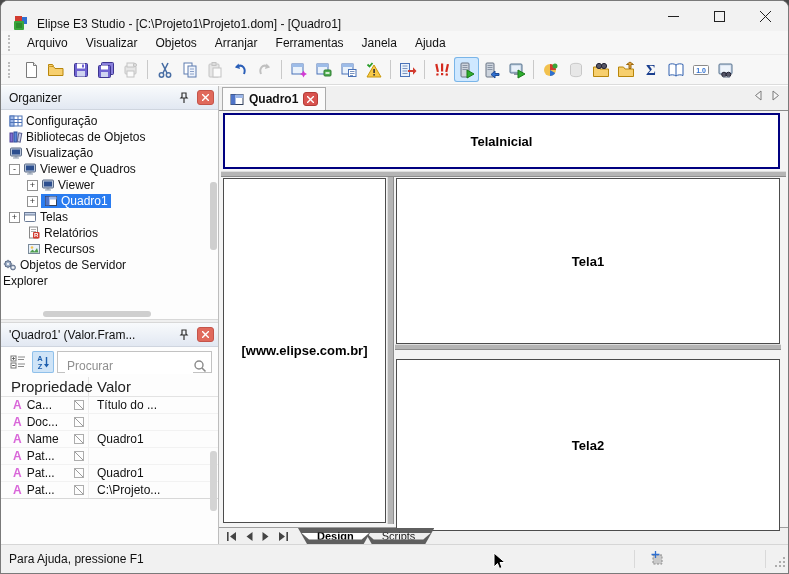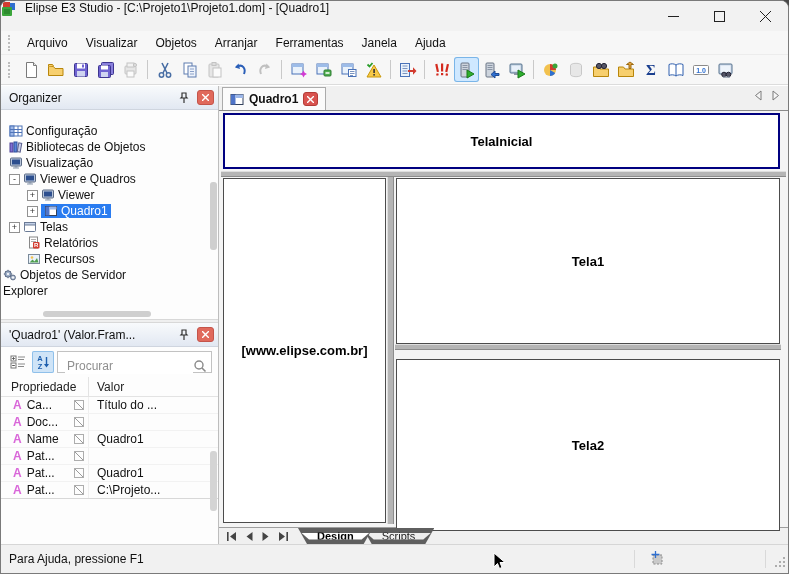--- a/index.html
+++ b/index.html
@@ -1,20 +1,20 @@
 <!DOCTYPE html>
 <html><head>
 <meta charset="utf-8">
 <style>
   html,body{margin:0;padding:0;background:#4a4a4a;font-family:"Liberation Sans",sans-serif;}
   *{box-sizing:border-box;}
   .win{position:relative;width:789px;height:574px;background:#fff;border-radius:8px 8px 0 0;
        overflow:hidden;border:1px solid #7a7a7a;font-family:"Liberation Sans",sans-serif;}
   
-  .titlebar{height:30px;background:#f2f2f2;display:flex;align-items:flex-start;}
+  .titlebar{height:30px;background:#f2f2f2;display:flex;align-items:flex-end;padding-left:12px;}
   .title-text{font-size:12px;color:#111;margin-left:8px;flex:1;white-space:nowrap;}
   .wbtn{width:46px;height:30px;display:flex;align-items:center;justify-content:center;}
   .wbtn svg{display:block;}
   
   .menubar{height:24px;background:#f7f7f7;display:flex;align-items:center;padding-left:4px;font-size:12px;color:#111;border-bottom:1px solid #ececec;text-align:right;}
   .grip{width:5px;height:16px;border-left:2px dotted #bdbdbd;margin:0 5px 0 3px;}
   .menu-item{padding:3px 9px;border-radius:3px;}
   
   .toolbar{height:30px;background:#f7f7f7;display:flex;align-items:center;padding-left:4px;border-bottom:1px solid #dcdcdc;}
   .tbtn{width:25px;height:25px;display:flex;align-items:center;justify-content:center;border-radius:3px;}
@@ -23,39 +23,39 @@
   
   .main{position:absolute;top:85px;left:0;right:0;bottom:29px;display:flex;background:#f0f0f0;}
   .leftcol{width:218px;display:flex;flex-direction:column;background:#fdfdfd;border-right:1px solid #bdbdbd;}
   .panel-hdr{height:24px;background:linear-gradient(#f8fafc,#e2e8f2);border-bottom:1px solid #cfd5df;
              display:flex;align-items:center;padding:0 4px 0 8px;font-size:12px;color:#111;}
   .panel-hdr .ttl{flex:1;white-space:nowrap;overflow:hidden;}
   .pin-btn{width:18px;height:17px;display:flex;align-items:center;justify-content:center;}
   .redx{width:17px;height:15px;background:#e0695c;border:1px solid #c4544a;border-radius:3px;
         display:flex;align-items:center;justify-content:center;margin-left:4px;}
   
-  .tree{position:relative;height:209px;padding-top:13px;font-size:12px;color:#111;background:#fdfdfd;}
+  .tree{position:relative;height:209px;padding-top:3px;font-size:12px;color:#111;background:#fdfdfd;}
   .trow{height:16px;display:flex;align-items:center;gap:3px;white-space:nowrap;}
   .p8{padding-left:8px;}.p26{padding-left:26px;}.p2{padding-left:2px;}
   .exp{width:11px;height:11px;border:1px solid #919191;background:#fff;font-size:9px;line-height:9px;
        text-align:center;color:#333;flex:none;}
   .ticon{width:14px;height:14px;flex:none;}
   .sel{background:#2a7cf0;color:#fff;padding:0 3px;display:flex;align-items:center;gap:3px;}
   .vscroll{position:absolute;right:1px;top:72px;width:7px;height:68px;background:#cfcfcf;border-radius:3px;}
   .hscroll{position:absolute;left:42px;bottom:2px;width:108px;height:6px;background:#cfcfcf;border-radius:3px;}
   .splitter-h{height:4px;background:#efefef;border-top:1px solid #d8d8d8;border-bottom:1px solid #d8d8d8;}
   
   .props{flex:1;display:flex;flex-direction:column;background:#fdfdfd;position:relative;}
   .props-toolbar{height:30px;display:flex;align-items:center;gap:3px;padding:0 6px;}
   .pbtn{width:22px;height:22px;display:flex;align-items:center;justify-content:center;border-radius:2px;}
   .pbtn.active{background:#cfe4f7;box-shadow:0 0 0 1px #8fc0ea inset;}
   .searchbox{flex:1;height:22px;border:1px solid #c2c2c2;background:#fff;display:flex;align-items:center;padding:8px 4px 0 7px;}
   .searchbox input{border:none;outline:none;flex:1;font-size:12px;width:60px;font-family:"Liberation Sans",sans-serif;color:#333;}
   .searchbox input::placeholder{color:#8f8f8f;}
-  .gridhdr{height:20px;display:flex;align-items:center;font-size:12px;color:#222;border-bottom:1px solid #e3e3e3;justify-content:center;}
+  .gridhdr{height:20px;display:flex;align-items:center;font-size:15px;color:#222;border-bottom:1px solid #e3e3e3;justify-content:center;}
   .gridhdr .c1{width:88px;padding-left:10px;border-right:1px solid #e3e3e3;height:100%;display:flex;align-items:center;}
   .gridhdr .c2{flex:1;padding-left:8px;}
   .prow{height:17px;display:flex;align-items:center;font-size:12px;color:#111;border-bottom:1px solid #f2f2f2;}
   .prow .n{width:88px;display:flex;align-items:center;height:100%;border-right:1px solid #efefef;}
   .abadge{color:#d966d9;font-weight:bold;font-size:12px;margin:0 5px 0 12px;}
   .modbox{width:10px;height:10px;border:1px solid #adadad;margin-left:auto;margin-right:4px;flex:none;
           background:linear-gradient(to top right,transparent 44%,#9a9a9a 44%,#9a9a9a 56%,transparent 56%);}
   .prow .v{flex:1;padding-left:8px;white-space:nowrap;overflow:hidden;}
   .grid-end{border-bottom:1px solid #d8d8d8;}
   .props .vscroll2{position:absolute;right:1px;top:128px;width:7px;height:60px;background:#d4d4d4;border-radius:3px;}

